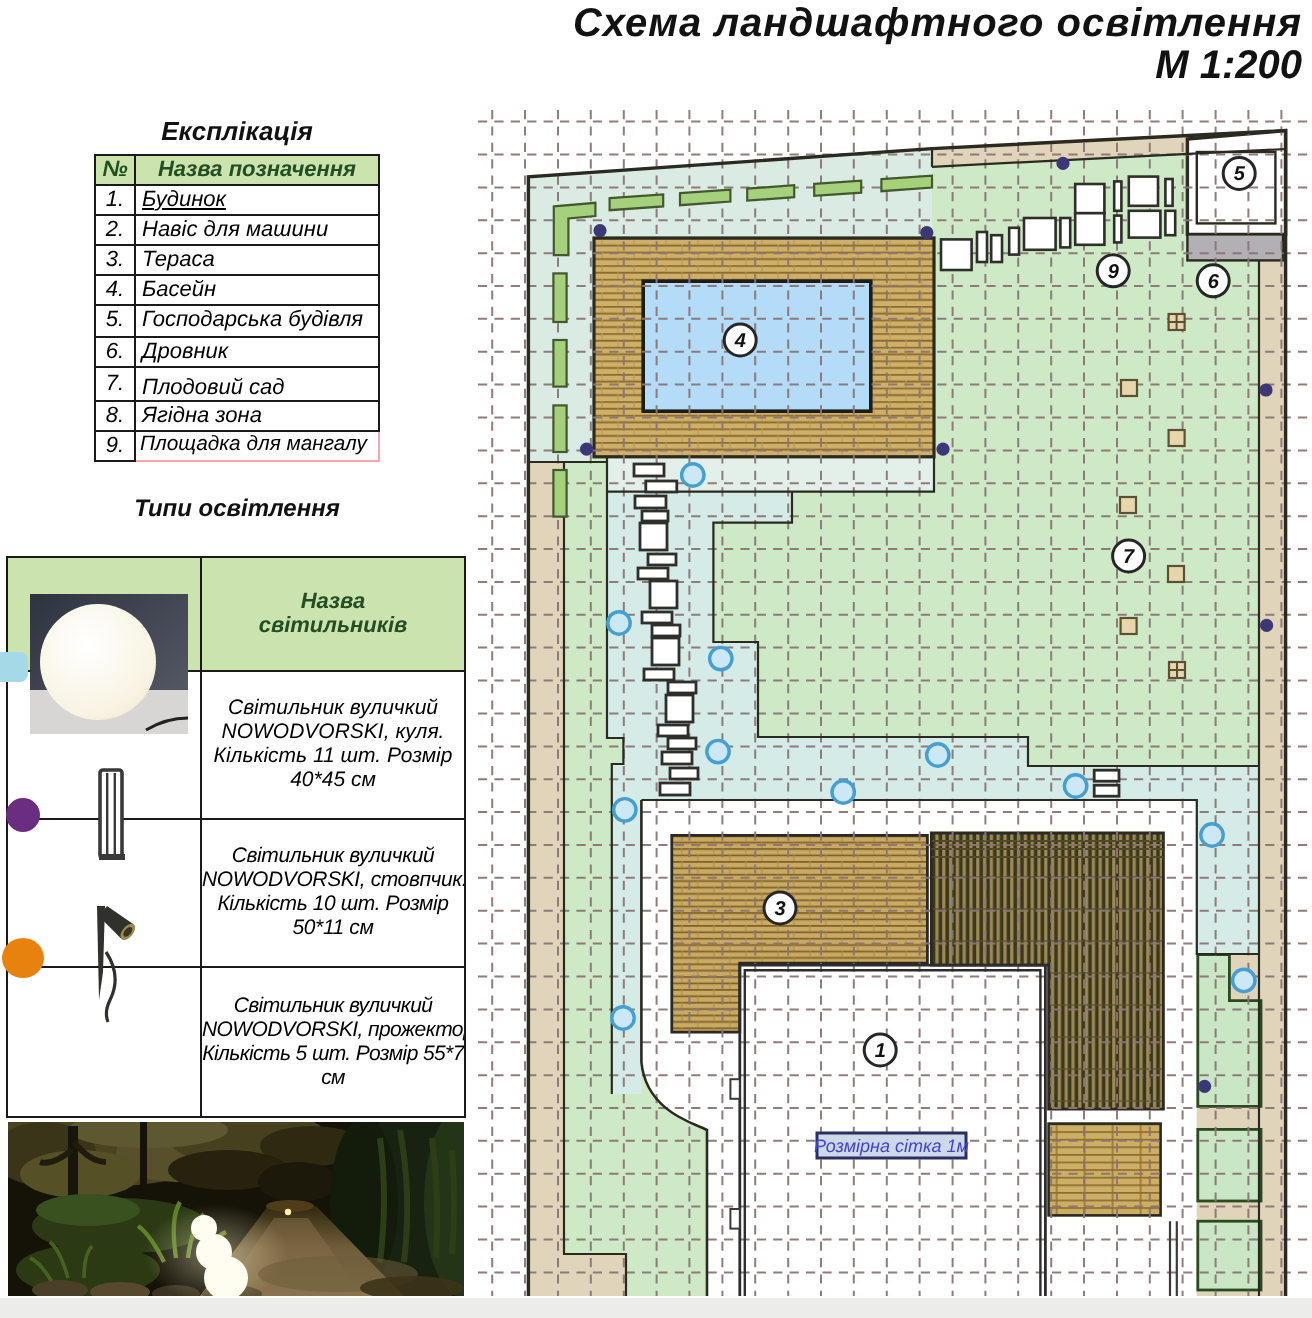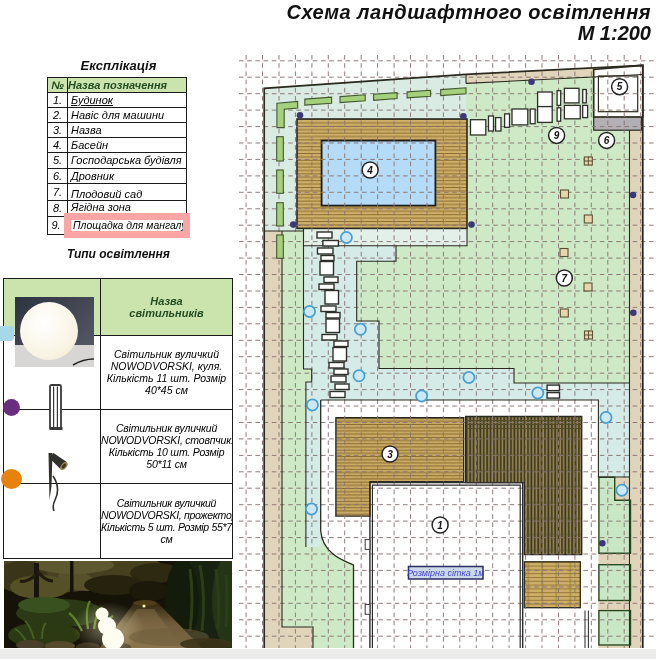--- a/index.html
+++ b/index.html
@@ -12,33 +12,33 @@
 <body>
 
 <div class="abs" style="right:5px;top:2px;text-align:right;font-weight:bold;font-style:italic;font-size:20px;line-height:21px;color:#111;"><span style="letter-spacing:0.5px;">Схема ландшафтного освітлення</span><br>М 1:200</div>
 
 <div class="abs" style="left:47px;top:58px;width:143px;text-align:center;font-weight:bold;font-style:italic;font-size:13px;color:#111;">Експлікація</div>
 
 <table class="abs" style="left:47px;top:76.5px;width:143px;table-layout:fixed;font-style:italic;font-size:11px;color:#000;">
   <tbody>
       <tr style="height:15.3px;background:#cbe3ad;font-weight:bold;color:#234d23;">
     <td style="border:1.5px solid #1a1a1a;width:19px;text-align:center;padding:0;">№</td>
-    <td style="border:1.5px solid #1a1a1a;text-align:left;padding:0;">Назва позначення</td>
+    <td style="border:1.5px solid #1a1a1a;text-align:center;padding:0;">Назва позначення</td>
   </tr>
   <tr style="height:15.15px;">
         <td style="border:1px solid #1a1a1a;text-align:center;padding:0;">1.</td>
         <td style="border:1px solid #1a1a1a;padding:0 16px 0 3px;white-space:nowrap;overflow:hidden;text-decoration:underline;">Будинок</td>
       </tr>
   <tr style="height:15.15px;">
         <td style="border:1px solid #1a1a1a;text-align:center;padding:0;">2.</td>
         <td style="border:1px solid #1a1a1a;padding:0 0 0 3px;white-space:nowrap;overflow:hidden;">Навіс для машини</td>
       </tr>
   <tr style="height:15.15px;">
         <td style="border:1px solid #1a1a1a;text-align:center;padding:0;">3.</td>
-        <td style="border:1px solid #1a1a1a;padding:0 0 0 3px;white-space:nowrap;overflow:hidden;">Назва</td>
+        <td style="border:1px solid #1a1a1a;padding:0 0 0 3px;white-space:nowrap;overflow:hidden;">Тераса</td>
       </tr>
   <tr style="height:15.15px;">
         <td style="border:1px solid #1a1a1a;text-align:center;padding:0;">4.</td>
         <td style="border:1px solid #1a1a1a;padding:0 0 0 3px;white-space:nowrap;overflow:hidden;">Басейн</td>
       </tr>
   <tr style="height:15.15px;">
         <td style="border:1px solid #1a1a1a;text-align:center;padding:0;">5.</td>
         <td style="border:1px solid #1a1a1a;padding:0 0 0 3px;white-space:nowrap;overflow:hidden;margin-left:16px;">Господарська будівля</td>
       </tr>
   <tr style="height:15.15px;">
@@ -48,21 +48,21 @@
   <tr style="height:15.15px;">
         <td style="border:1px solid #1a1a1a;text-align:center;padding:0;">7.</td>
         <td style="border:1px solid #1a1a1a;padding:4px 0 0 3px;white-space:nowrap;overflow:hidden;margin-left:36px;">Плодовий сад</td>
       </tr>
   <tr style="height:15.15px;">
         <td style="border:1px solid #1a1a1a;text-align:center;padding:0;">8.</td>
         <td style="border:1px solid #1a1a1a;padding:0 0 0 3px;white-space:nowrap;overflow:hidden;">Ягідна зона</td>
       </tr>
   <tr style="height:15.15px;">
         <td style="border:1px solid #1a1a1a;text-align:center;padding:0;">9.</td>
-        <td style="border:7px solid #fca5a5;padding:0 0 0 2px;white-space:nowrap;overflow:hidden;font-size:10.4px;">Площадка для мангалу</td>
+        <td style="border:1px solid #fca5a5;padding:0 0 0 2px;white-space:nowrap;overflow:hidden;font-size:10.4px;">Площадка для мангалу</td>
       </tr>
 </tbody>
   </table>
 
 <div class="abs" style="left:3px;top:247px;width:231px;text-align:center;font-weight:bold;font-style:italic;font-size:12px;color:#111;">Типи освітлення</div>
 
 <table class="abs" style="left:3px;top:278px;width:230px;table-layout:fixed;font-style:italic;font-size:10.5px;color:#000;">
   <tbody>
       <tr style="height:17px;background:#cbe3ad;font-weight:bold;color:#234d23;">
     <td style="border:1.5px solid #1a1a1a;width:88px;text-align:center;padding:4px;font-size:11px;">Позначення</td>

